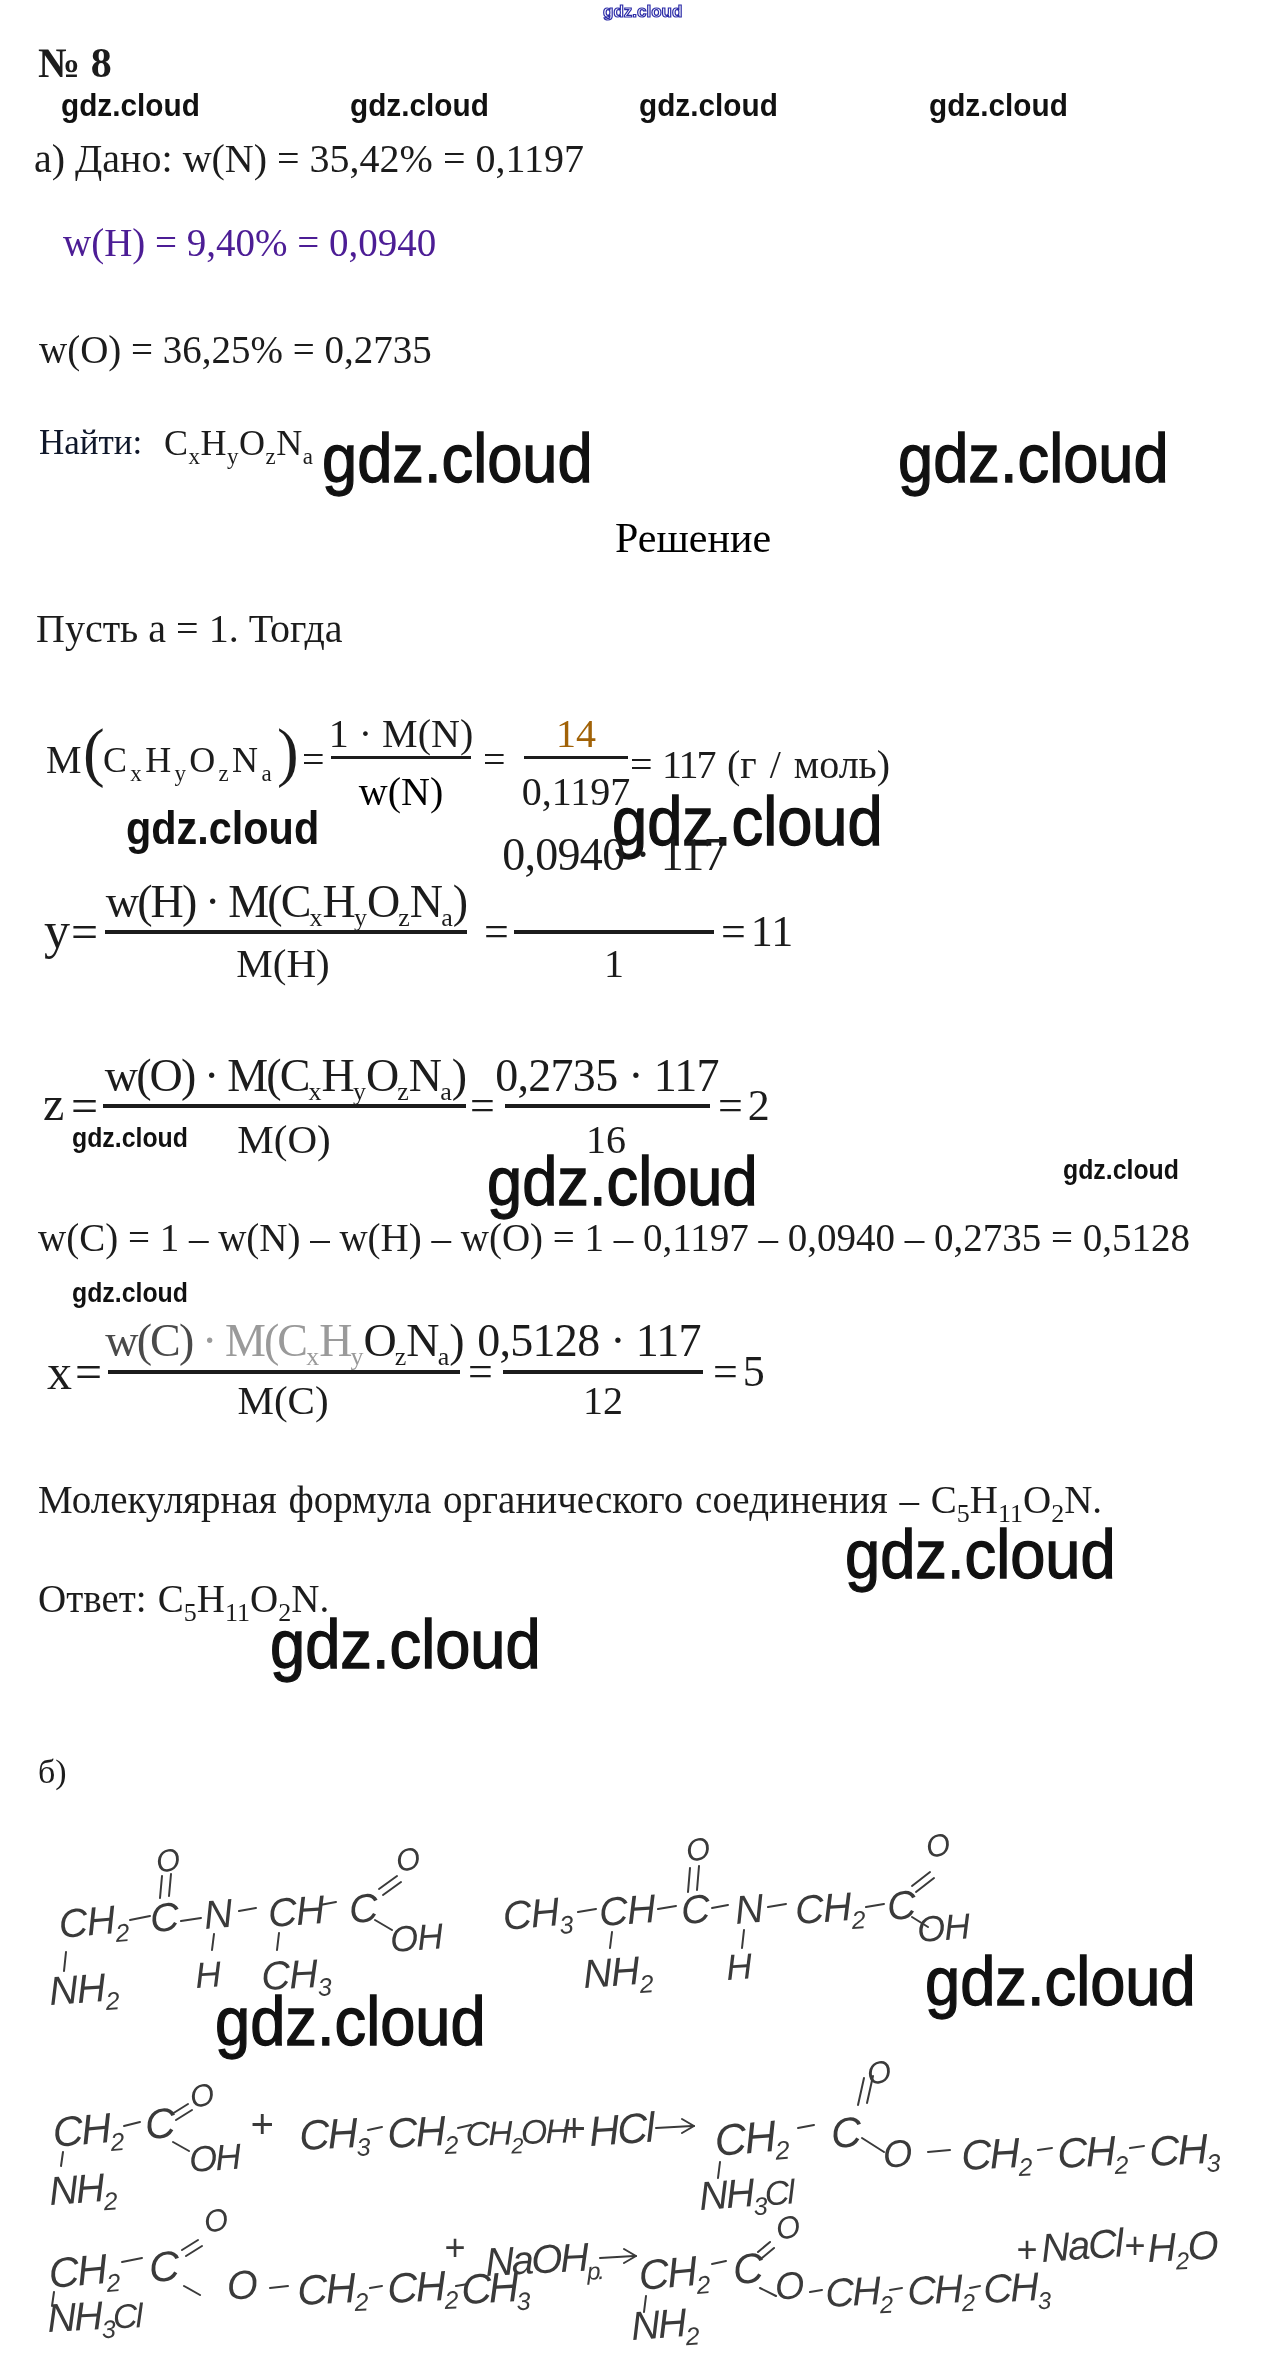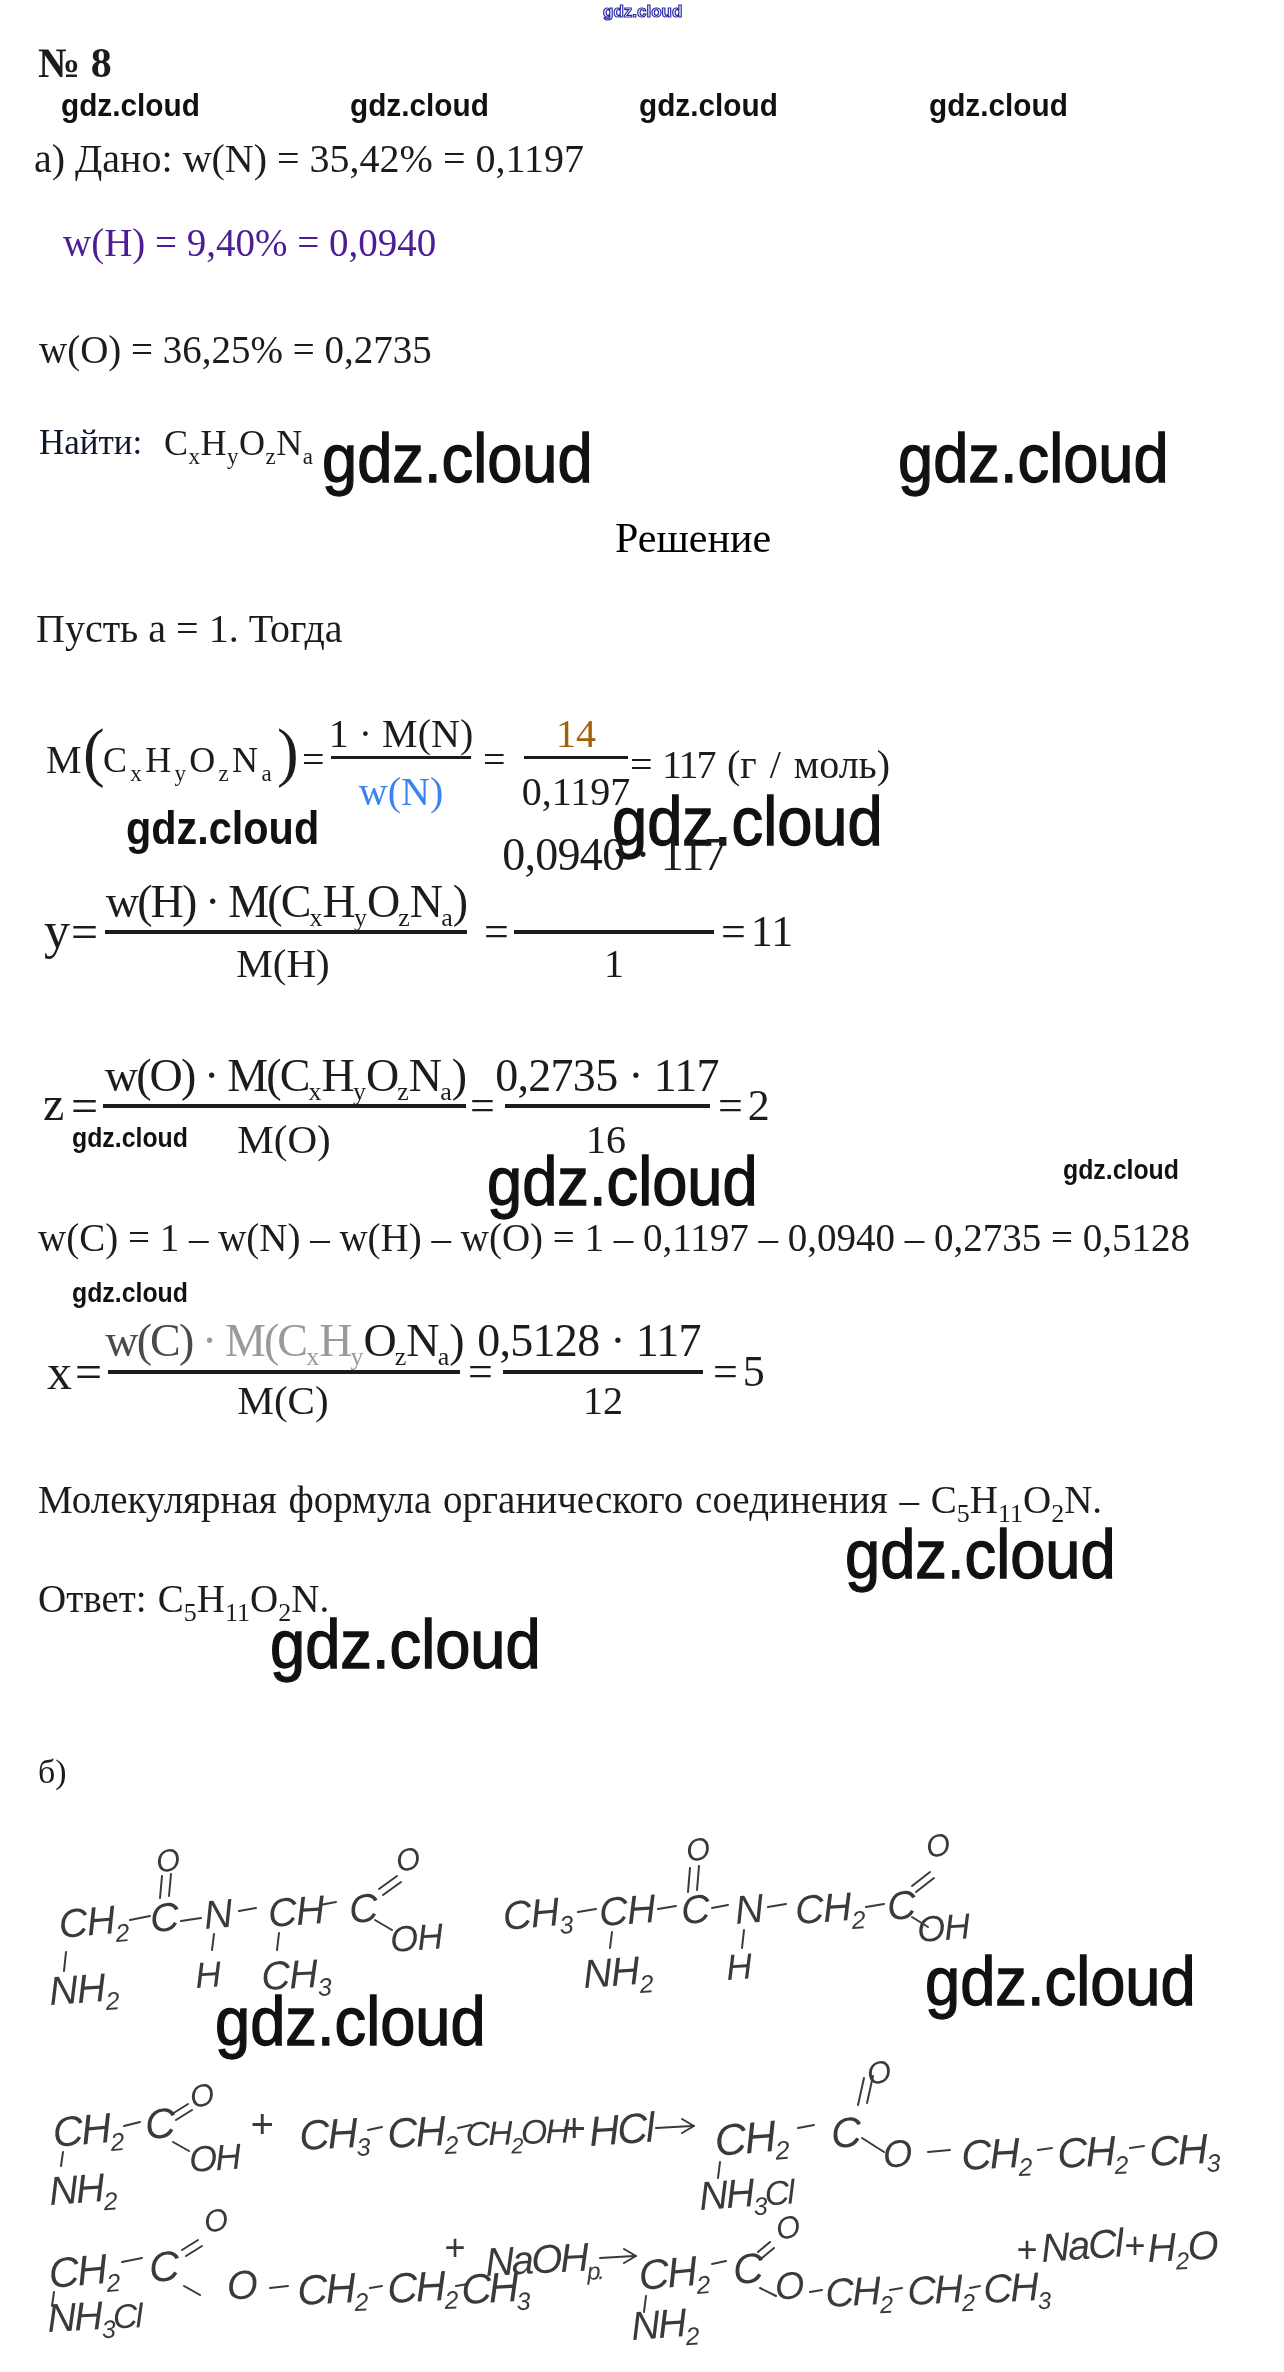--- a/index.html
+++ b/index.html
@@ -19,21 +19,21 @@
 <span class="ab" style="left:898px;top:418.8px;font:normal 68px 'Liberation Sans', sans-serif;color:#111;-webkit-text-stroke:1.3px #111;transform:scaleX(0.93);transform-origin:0 50%;">gdz.cloud</span>
 <span class="ab" style="left:615px;top:513.8px;font:normal 42px 'Liberation Serif', serif;color:#000000;">Решение</span>
 <span class="ab" style="left:36px;top:604.5px;font:normal 40px 'Liberation Serif', serif;color:#1c1c1c;text-align:center;">Пусть а = 1. Тогда</span>
 <span class="ab" style="left:46px;top:736.0px;font:normal 40px 'Liberation Serif', serif;color:#1c1c1c;">M</span>
 <span class="ab" style="left:83px;top:715.0px;font:65.1px 'Liberation Serif', serif;color:#1c1c1c">(</span>
 <span class="ab" style="left:103px;top:739.4px;font:normal 36px 'Liberation Serif', serif;color:#1c1c1c;"><span style="letter-spacing:3.3px">C<span style="font-size:23px;vertical-align:-9px">x</span>H<span style="font-size:23px;vertical-align:-9px">y</span>O<span style="font-size:23px;vertical-align:-9px">z</span>N<span style="font-size:23px;vertical-align:-9px">a</span></span></span>
 <span class="ab" style="left:277px;top:715.0px;font:65.1px 'Liberation Serif', serif;color:#1c1c1c">)</span>
 <span class="ab" style="left:302px;top:736.0px;font:normal 40px 'Liberation Serif', serif;color:#1c1c1c;">=</span>
 <div class="ab" style="left:331px;top:756px;width:140px;height:3px;background:#1c1c1c"></div>
 <span class="ab" style="left:401px;top:709.5px;font:normal 40px 'Liberation Serif', serif;color:#1c1c1c;transform:translateX(-50%);">1&nbsp;·&nbsp;M(N)</span>
-<span class="ab" style="left:401px;top:767.5px;font:normal 40px 'Liberation Serif', serif;color:#3b82f6;transform:translateX(-50%);text-align:center;">w(N)</span>
+<span class="ab" style="left:401px;top:767.5px;font:normal 40px 'Liberation Serif', serif;color:#000000;transform:translateX(-50%);text-align:center;">w(N)</span>
 <span class="ab" style="left:483px;top:736.0px;font:normal 40px 'Liberation Serif', serif;color:#1c1c1c;">=</span>
 <div class="ab" style="left:524px;top:756px;width:104px;height:3px;background:#1c1c1c"></div>
 <span class="ab" style="left:576px;top:709.5px;font:normal 40px 'Liberation Serif', serif;color:#a16207;transform:translateX(-50%);">14</span>
 <span class="ab" style="left:576px;top:767.5px;font:normal 40px 'Liberation Serif', serif;color:#1c1c1c;transform:translateX(-50%);">0,1197</span>
 <span class="ab" style="left:630px;top:740.5px;font:normal 40px 'Liberation Serif', serif;color:#1c1c1c;">=</span>
 <span class="ab" style="left:662px;top:740.5px;font:normal 40px 'Liberation Serif', serif;color:#1c1c1c;letter-spacing:-2px;">117</span>
 <span class="ab" style="left:727px;top:740.5px;font:normal 40px 'Liberation Serif', serif;color:#1c1c1c;word-spacing:3px;">(г / моль)</span>
 <span class="ab" style="left:126px;top:801.1px;font:bold 46px 'Liberation Sans', sans-serif;color:#111;transform:scaleX(0.9);transform-origin:0 50%;">gdz.cloud</span>
 <span class="ab" style="left:612px;top:781.8px;font:normal 68px 'Liberation Sans', sans-serif;color:#111;-webkit-text-stroke:1.3px #111;transform:scaleX(0.93);transform-origin:0 50%;">gdz.cloud</span>
 <span class="ab" style="left:44px;top:900.5px;font:normal 52px 'Liberation Serif', serif;color:#1c1c1c;">y</span>

